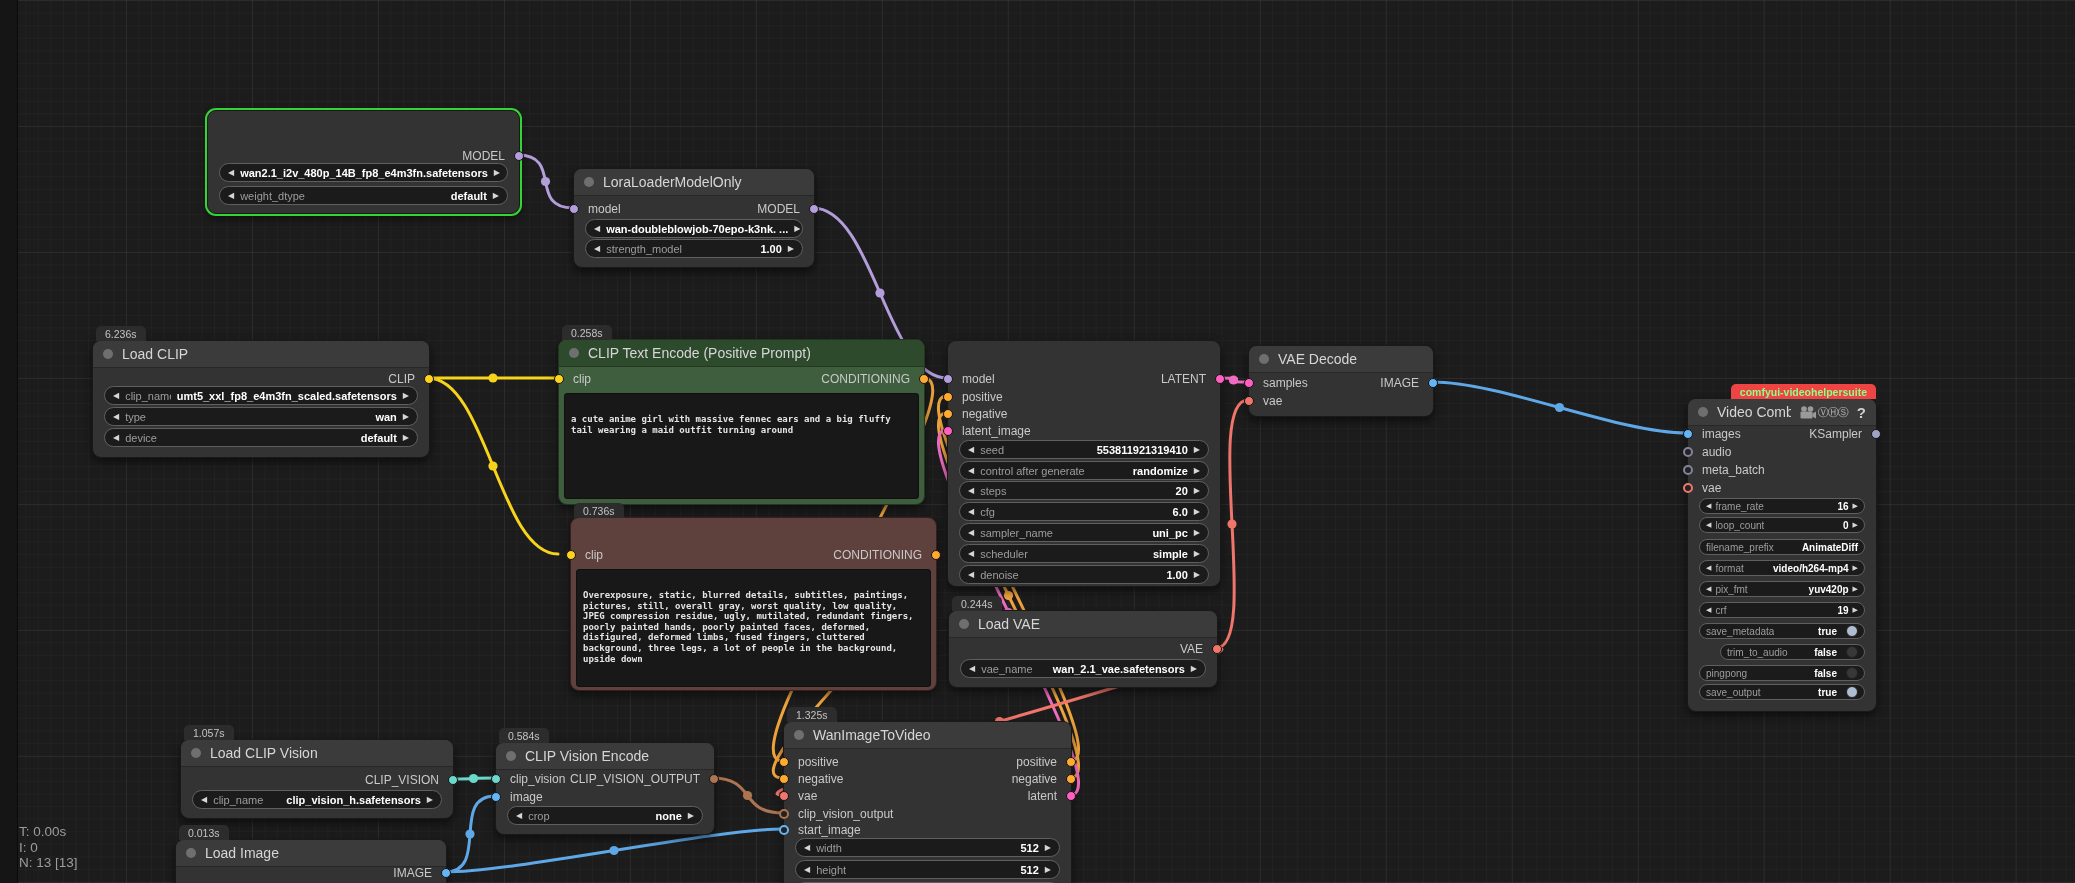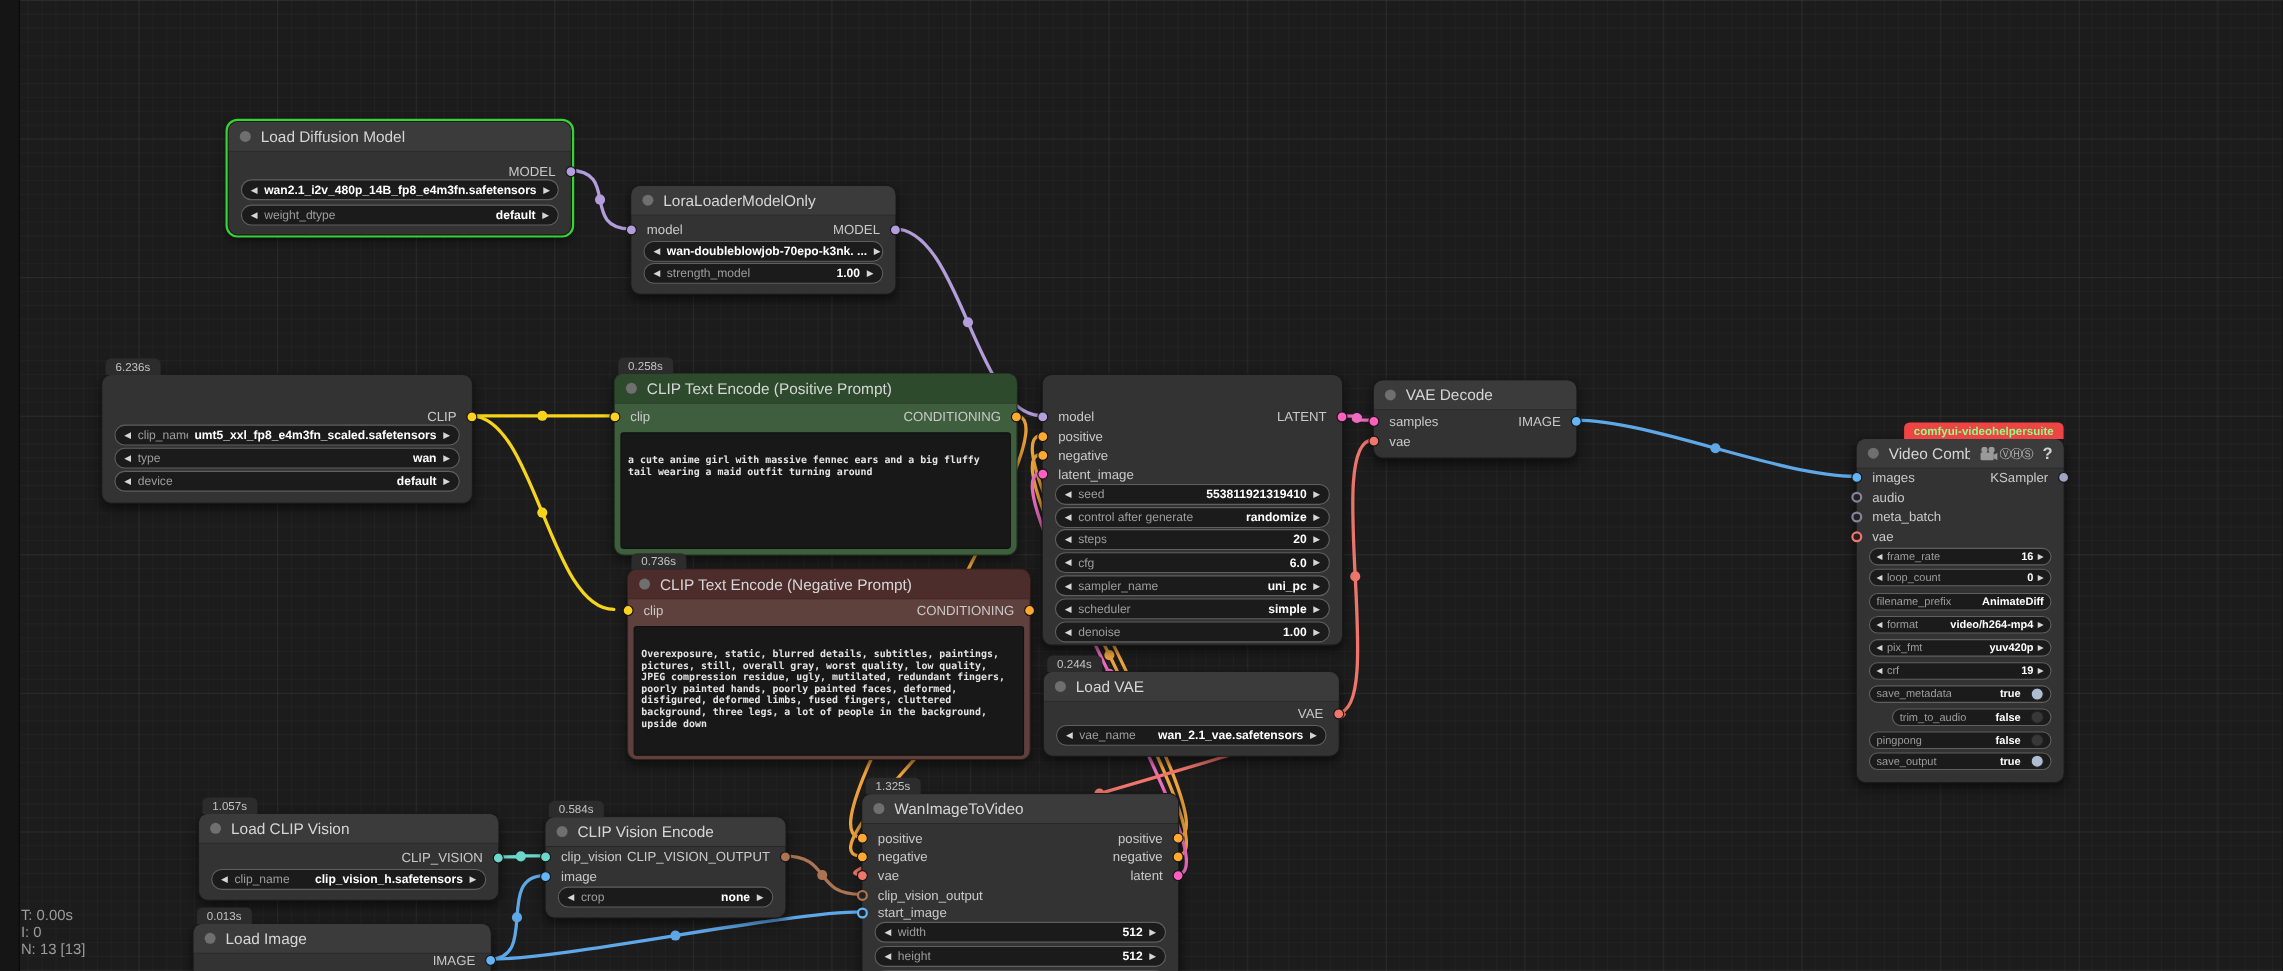--- a/index.html
+++ b/index.html
@@ -91,24 +91,20 @@
       <circle cx="473.5" cy="778.5" r="4.6" fill="#6cd8cc"></circle>
       <path d="M 445 872 C 490 872, 450 796, 495 796" stroke="#5fa8e8" stroke-width="3" fill="none" stroke-linecap="round"></path>
       <circle cx="470" cy="834" r="4.6" fill="#5fa8e8"></circle>
       <path d="M 445 872 C 515 872, 713 829, 783 829" stroke="#5fa8e8" stroke-width="3" fill="none" stroke-linecap="round"></path>
       <circle cx="614" cy="850.5" r="4.6" fill="#5fa8e8"></circle>
       <path d="M 712 778 C 757 778, 738 813, 783 813" stroke="#ad7452" stroke-width="3" fill="none" stroke-linecap="round"></path>
       <circle cx="747.5" cy="795.5" r="4.6" fill="#ad7452"></circle>
     </svg>
   <div id="nodes-layer">
       <div class="node selected" style="left: 207px; top: 110px; width: 311px; height: 102px;">
-        <div class="header">
-          <span class="cdot"></span>
-          <span class="title">Load Diffusion Model</span>
-        </div>
         <div class="port out" style="top: 37px;">
           <span>MODEL</span>
           <span class="pdot" style="background: rgb(179, 157, 219);"></span>
         </div>
         <div class="widget" style="top: 52px;">
           <span class="arrow">◀</span>
           <span class="wvalue center">wan2.1_i2v_480p_14B_fp8_e4m3fn.safetensors</span>
           <span class="arrow">▶</span>
         </div>
         <div class="widget" style="top: 75px;">
@@ -138,20 +134,24 @@
         </div>
         <div class="widget" style="top: 70px;">
           <span class="arrow">◀</span>
           <span class="wlabel">strength_model</span>
           <span class="wvalue">1.00</span>
           <span class="arrow">▶</span>
         </div>
       </div>
       <div class="node" style="left: 92px; top: 340px; width: 336px; height: 116px;">
         <span class="badge">6.236s</span>
+        <div class="header">
+          <span class="cdot"></span>
+          <span class="title">Load CLIP</span>
+        </div>
         <div class="port out" style="top: 30px;">
           <span>CLIP</span>
           <span class="pdot" style="background: rgb(255, 210, 30);"></span>
         </div>
         <div class="widget" style="top: 45px;">
           <span class="arrow">◀</span>
           <span class="wlabel">clip_name</span>
           <span class="wvalue">umt5_xxl_fp8_e4m3fn_scaled.safetensors</span>
           <span class="arrow">▶</span>
         </div>
@@ -179,24 +179,20 @@
           <span>clip</span>
         </div>
         <div class="port out" style="top: 31px;">
           <span>CONDITIONING</span>
           <span class="pdot" style="background: rgb(255, 169, 49);"></span>
         </div>
         <div class="textbox" style="left: 5px; top: 53px; width: 355px; height: 106px;">a cute anime girl with massive fennec ears and a big fluffy tail wearing a maid outfit turning around</div>
       </div>
       <div class="node maroon" style="left: 558px; top: 517px; width: 365px; height: 172px;">
         <span class="badge">0.736s</span>
-        <div class="header">
-          <span class="cdot"></span>
-          <span class="title">CLIP Text Encode (Negative Prompt)</span>
-        </div>
         <div class="port in" style="top: 29px;">
           <span class="pdot" style="background: rgb(255, 210, 30); border-color: rgb(20, 20, 20);"></span>
           <span>clip</span>
         </div>
         <div class="port out" style="top: 29px;">
           <span>CONDITIONING</span>
           <span class="pdot" style="background: rgb(255, 169, 49);"></span>
         </div>
         <div class="textbox" style="left: 5px; top: 51px; width: 355px; height: 118px;">Overexposure, static, blurred details, subtitles, paintings, pictures, still, overall gray, worst quality, low quality, JPEG compression residue, ugly, mutilated, redundant fingers, poorly painted hands, poorly painted faces, deformed, disfigured, deformed limbs, fused fingers, cluttered background, three legs, a lot of people in the background, upside down</div>
       </div>

